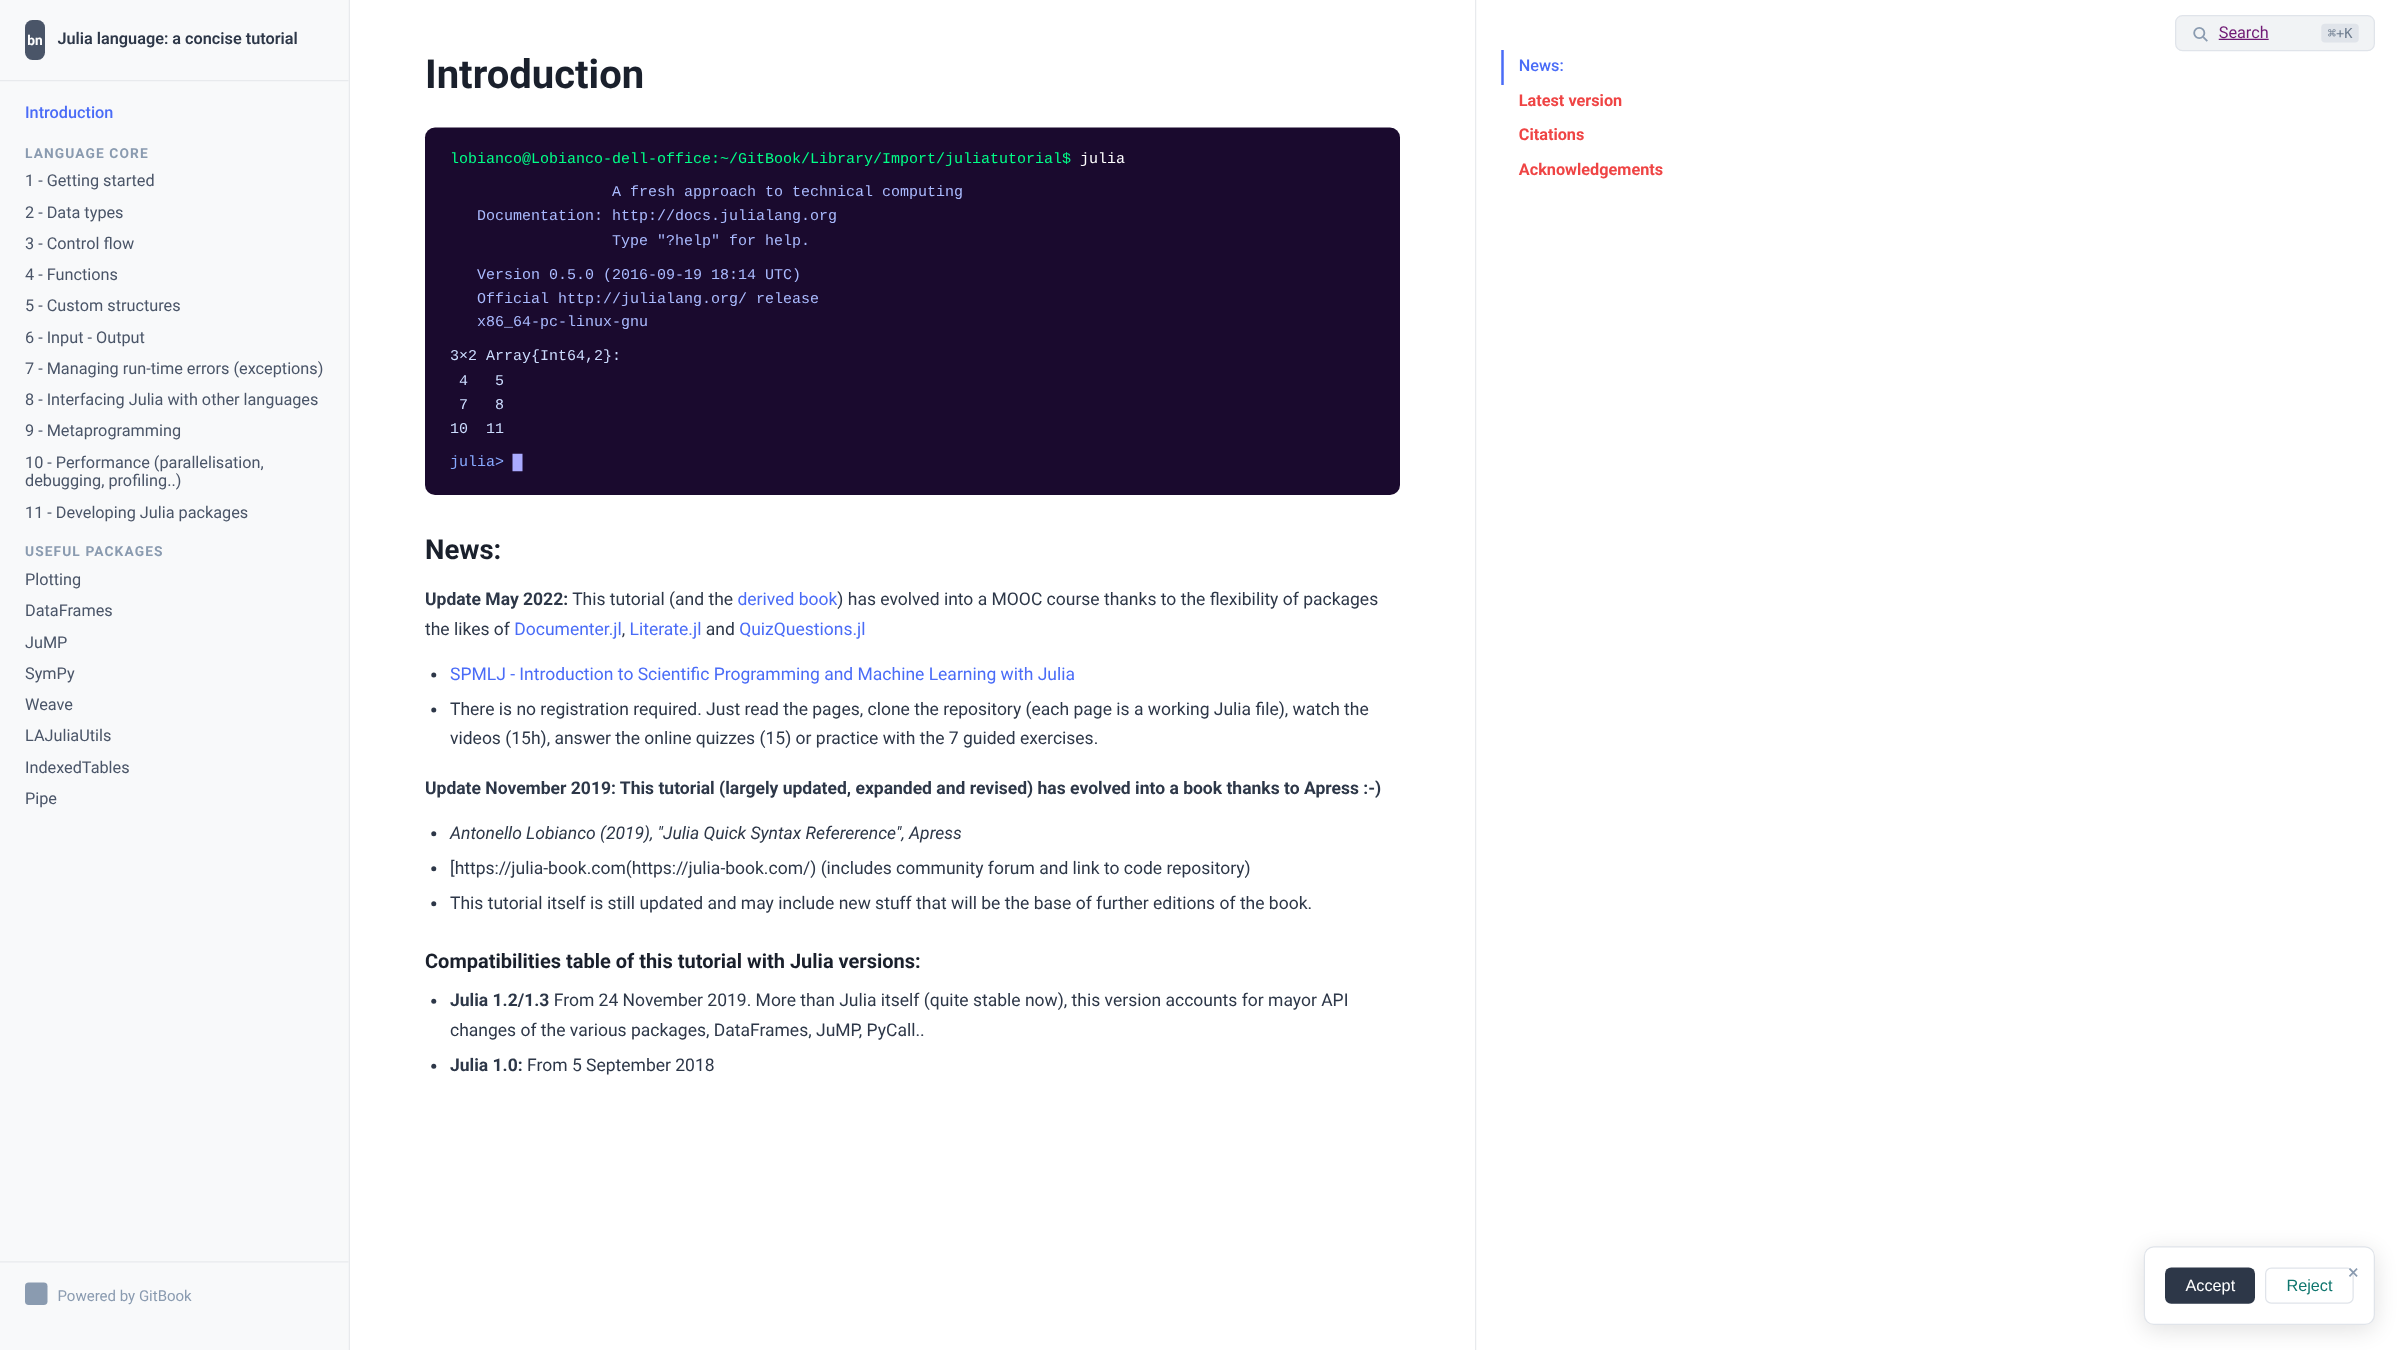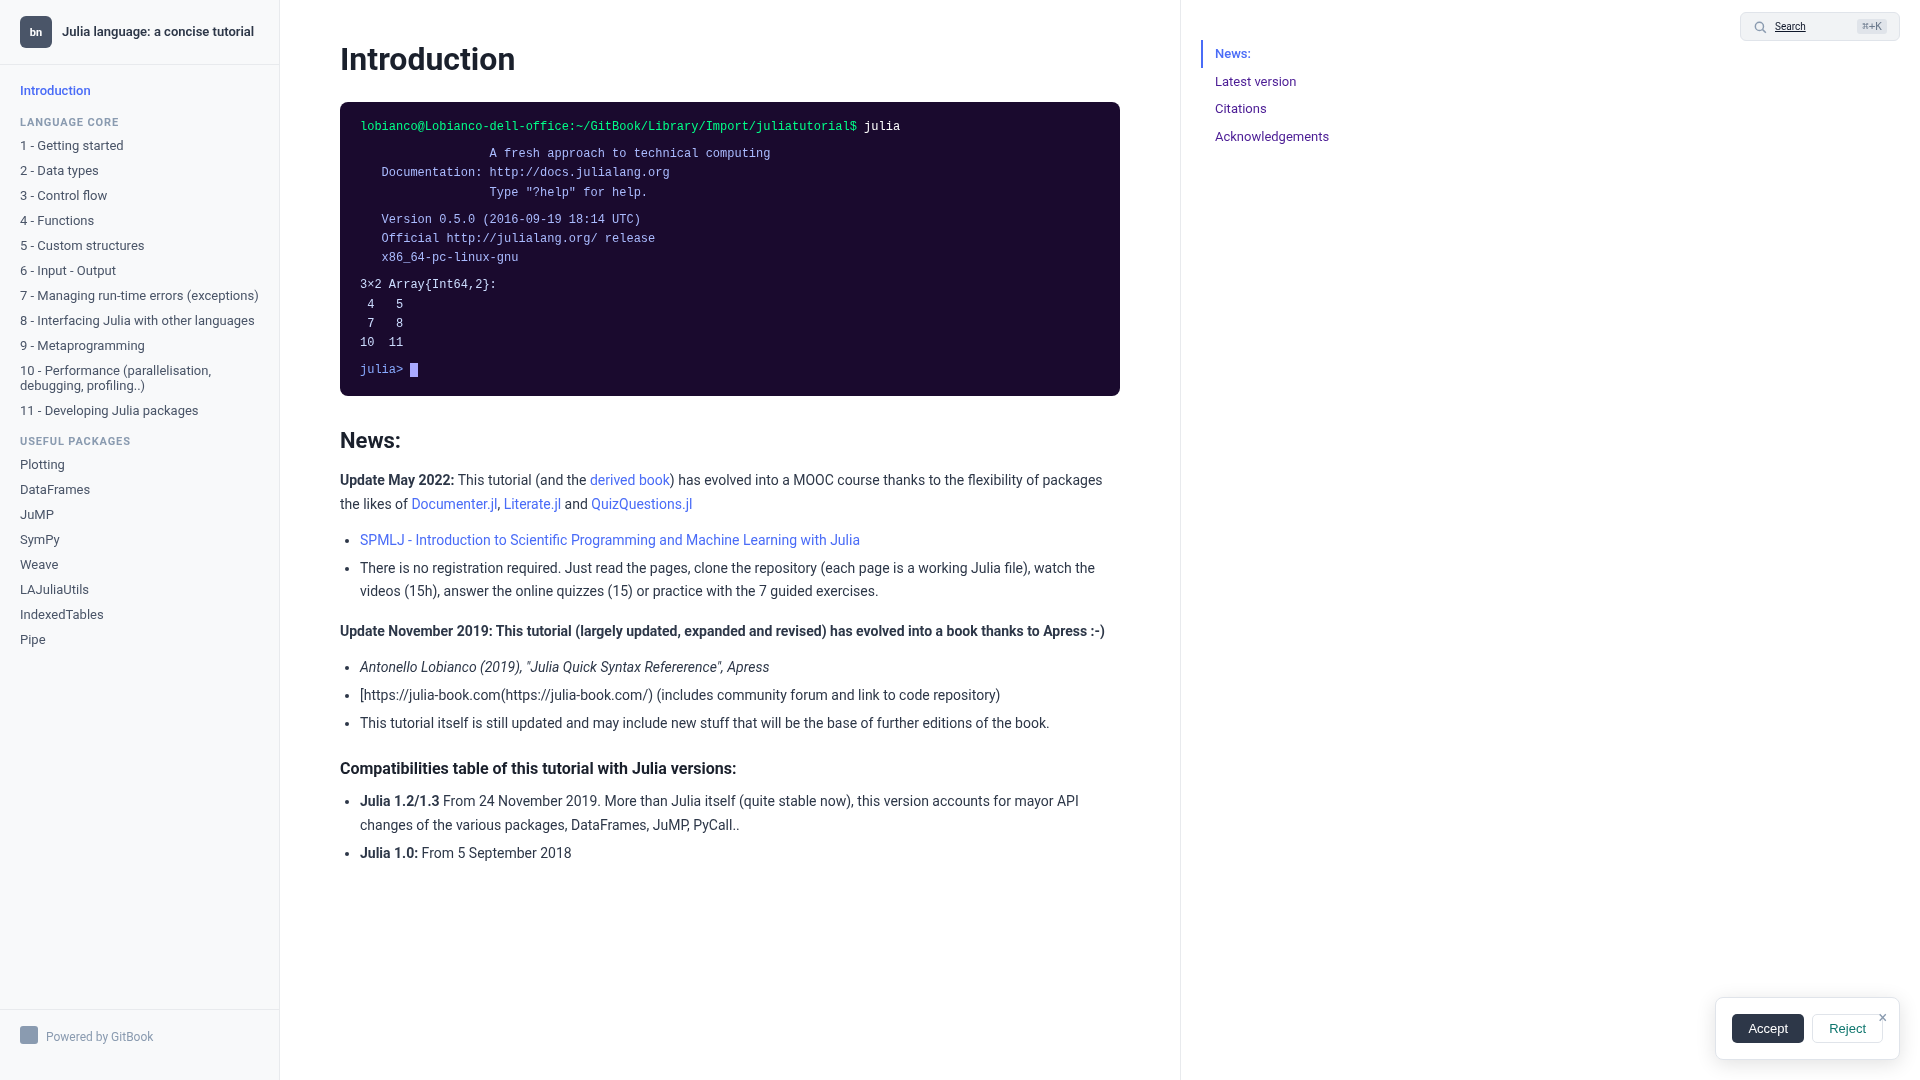--- a/index.html
+++ b/index.html
@@ -17,21 +17,21 @@
       padding: 0 0 20px 0;
     }
     .sidebar-logo {
       display: flex;
       align-items: center;
       gap: 10px;
       padding: 16px 20px;
       border-bottom: 1px solid #e8eaed;
     }
     .logo-icon {
-      width: 32px; height: 32px;
+      width: 16px; height: 32px;
       background: #4a5568;
       border-radius: 6px;
       display: flex; align-items: center; justify-content: center;
       color: white; font-size: 11px; font-weight: bold;
     }
     .sidebar-logo-text { font-size: 13px; font-weight: 600; color: #2d3748; line-height: 1.3; }
     .sidebar-nav { padding: 12px 0; }
     .sidebar-intro-link {
       display: block;
       padding: 6px 20px;
@@ -80,21 +80,21 @@
       display: flex;
       align-items: center;
       gap: 8px;
       background: #f1f3f5;
       border: 1px solid #e0e4ea;
       border-radius: 6px;
       padding: 6px 12px;
       cursor: pointer;
       min-width: 160px;
     }
-    .search-label { color: #0f172a; font-size: 10px; flex: 1; text-decoration: underline; }
+    .search-label { color: #701a75; font-size: 13px; flex: 1; text-decoration: underline; }
     .search-kbd {
       background: #e0e4ea;
       border-radius: 3px;
       padding: 1px 5px;
       font-size: 11px;
       color: #6b7a8d;
       font-family: monospace;
     }
 
     
@@ -155,25 +155,26 @@
     #right-toc {
       width: 200px;
       min-width: 200px;
       padding: 40px 20px;
       border-left: 1px solid #e8eaed;
       overflow-y: auto;
     }
     .toc-item {
       display: block;
       font-size: 13px;
-      color: #4c1d95;
+      color: #ef4444;
       padding: 4px 0 4px 12px;
       text-decoration: none;
       border-left: 2px solid transparent;
       line-height: 1.5;
+      font-weight: bold;
     }
     .toc-item.active {
       color: #4a6cf7;
       border-left: 2px solid #4a6cf7;
       font-weight: 500;
     }
 
     
     #cookie-banner {
       position: fixed;

